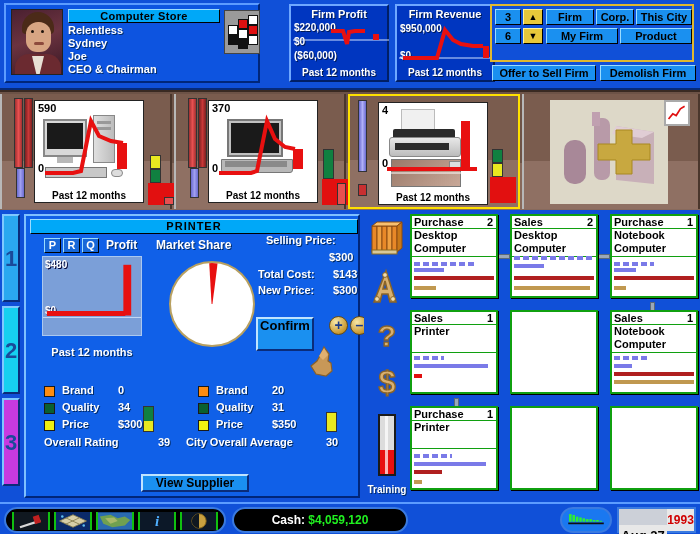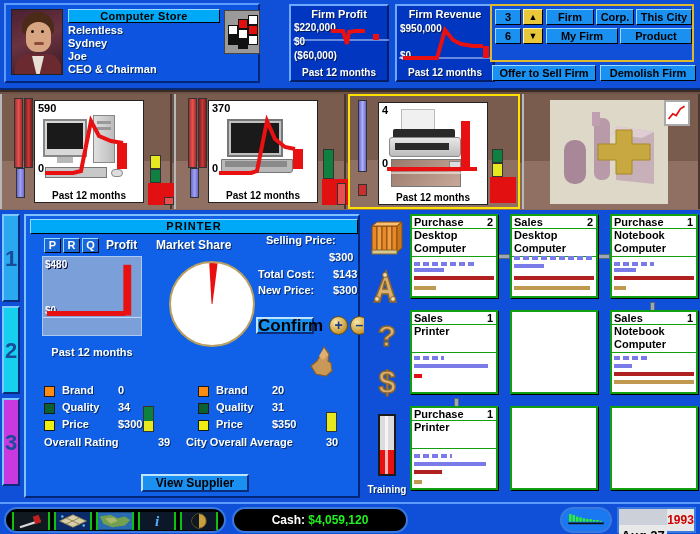--- a/index.html
+++ b/index.html
@@ -220,24 +220,24 @@
     position:absolute; left:50%; top:50%; width:9px; height:44px;
     background:#e81010; transform-origin: 50% 0%;
     transform: translateX(-50%) rotate(182deg);
     clip-path: polygon(45% 0, 55% 0, 100% 100%, 0 100%);
   }
   .price-row {
     position:absolute; color:#fff; font-size:11px; font-weight:bold; text-shadow:1px 1px 0 #002a66;
     white-space:nowrap;
   }
   #confirm-btn {
-    position:absolute; left:230px; top:101px; width:58px; height:17px;
+    position:absolute; left:230px; top:101px; width:58px; height:34px;
     background:#1a90f0; border:2px solid #0a2c7a;
     border-top-color:#bfe4ff; border-left-color:#bfe4ff;
-    color:#000; font-size:17px; font-weight:bold; text-align:center; line-height:13px;
+    color:#000; font-size:13px; font-weight:bold; text-align:center; line-height:13px;
   }
   .circbtn {
     position:absolute; top:100px; width:19px; height:19px; border-radius:50%;
     background: radial-gradient(circle at 35% 30%, #f8e8a8, #c89830 70%, #8a6410);
     border:1px solid #6a4c10;
     color:#1a3a8a; font-size:14px; font-weight:bold; text-align:center; line-height:17px;
   }
   #plus-btn { left:303px; } #minus-btn { left:324px; }
   #hand-cursor {
     position:absolute; left:278px; top:128px; width:36px; height:34px;

